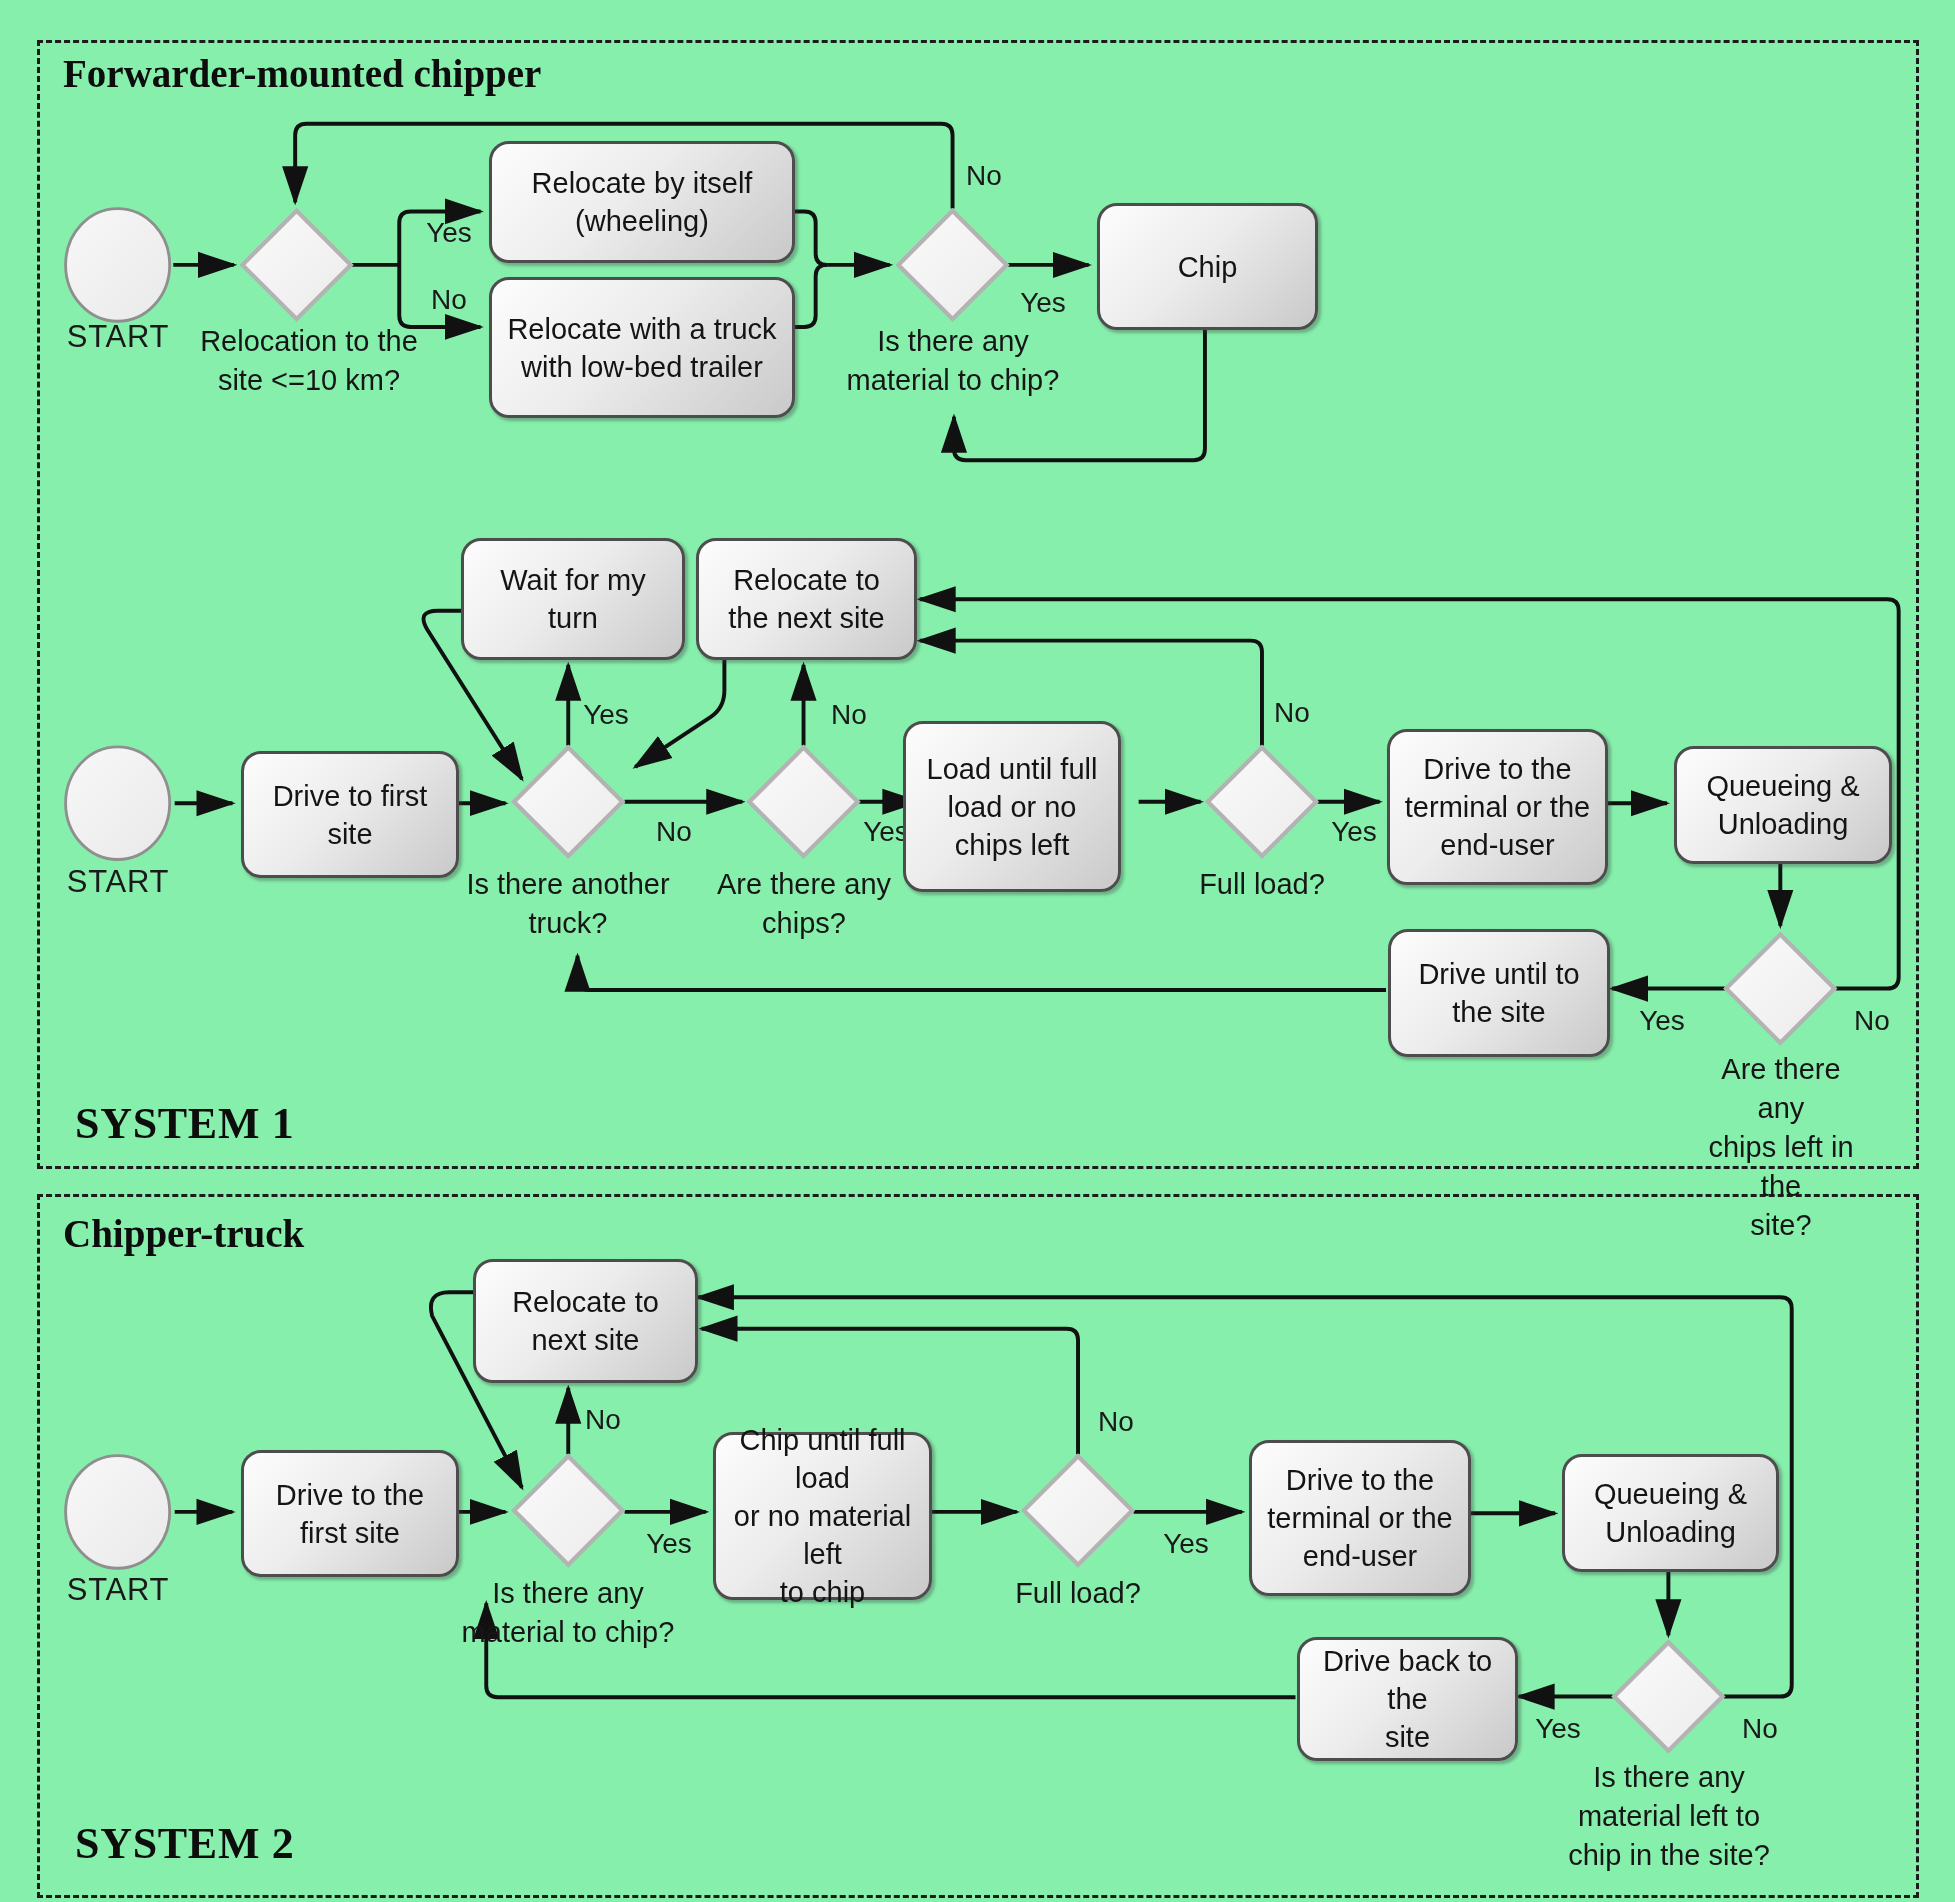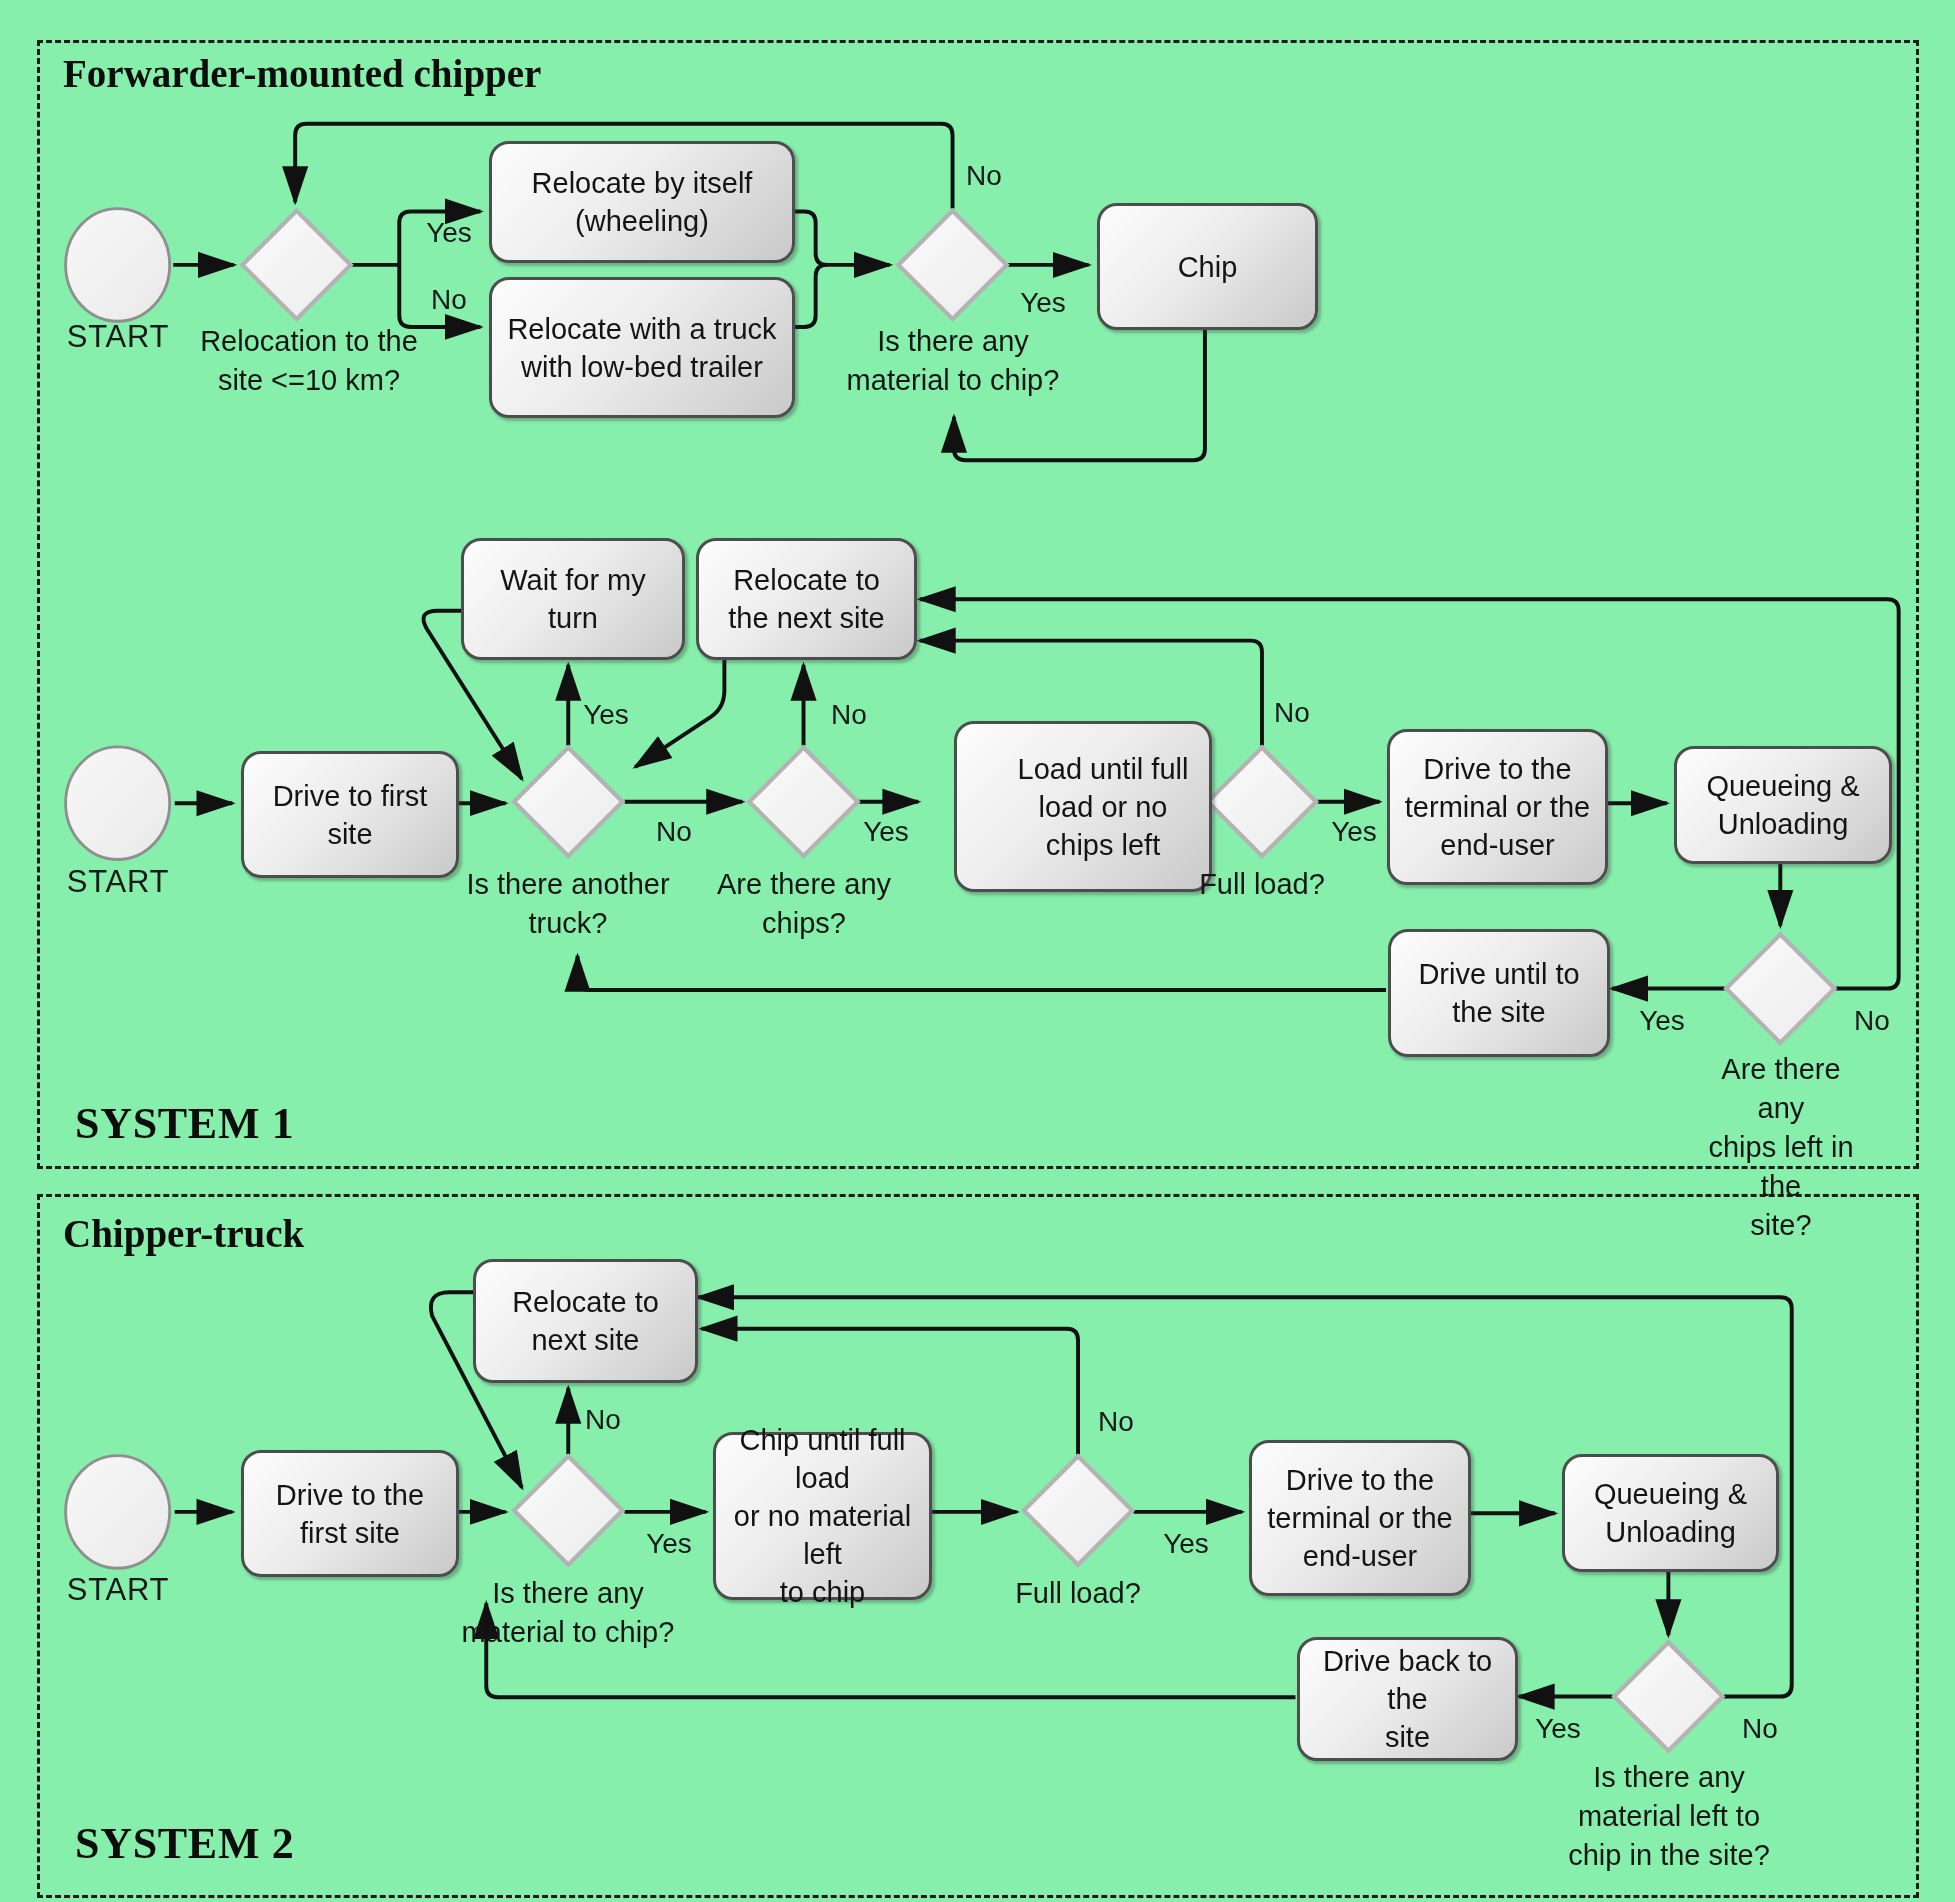--- a/index.html
+++ b/index.html
@@ -153,21 +153,21 @@
   <div class="node" style="left:241px;top:742px;width:212px;height:121px;margin-top:9px;">Drive to first
 site</div>
   <div class="caption" style="left:568px;top:865px;">Is there another
 truck?</div>
   <div class="yn" style="left:606px;top:699px;">Yes</div>
   <div class="yn" style="left:674px;top:816px;">No</div>
   <div class="caption" style="left:804px;top:865px;">Are there any
 chips?</div>
   <div class="yn" style="left:849px;top:699px;">No</div>
   <div class="yn" style="left:886px;top:816px;">Yes</div>
-  <div class="node" style="left:954px;top:721px;width:212px;height:165px;padding-left:40px;">Load until full
+  <div class="node" style="left:903px;top:721px;width:212px;height:165px;">Load until full
 load or no
 chips left</div>
   <div class="caption" style="left:1262px;top:865px;">Full load?</div>
   <div class="yn" style="left:1292px;top:697px;">No</div>
   <div class="yn" style="left:1354px;top:816px;">Yes</div>
   <div class="node" style="left:1387px;top:729px;width:215px;height:150px;">Drive to the
 terminal or the
 end-user</div>
   <div class="node" style="left:1674px;top:746px;width:212px;height:112px;">Queueing &amp;
 Unloading</div>

